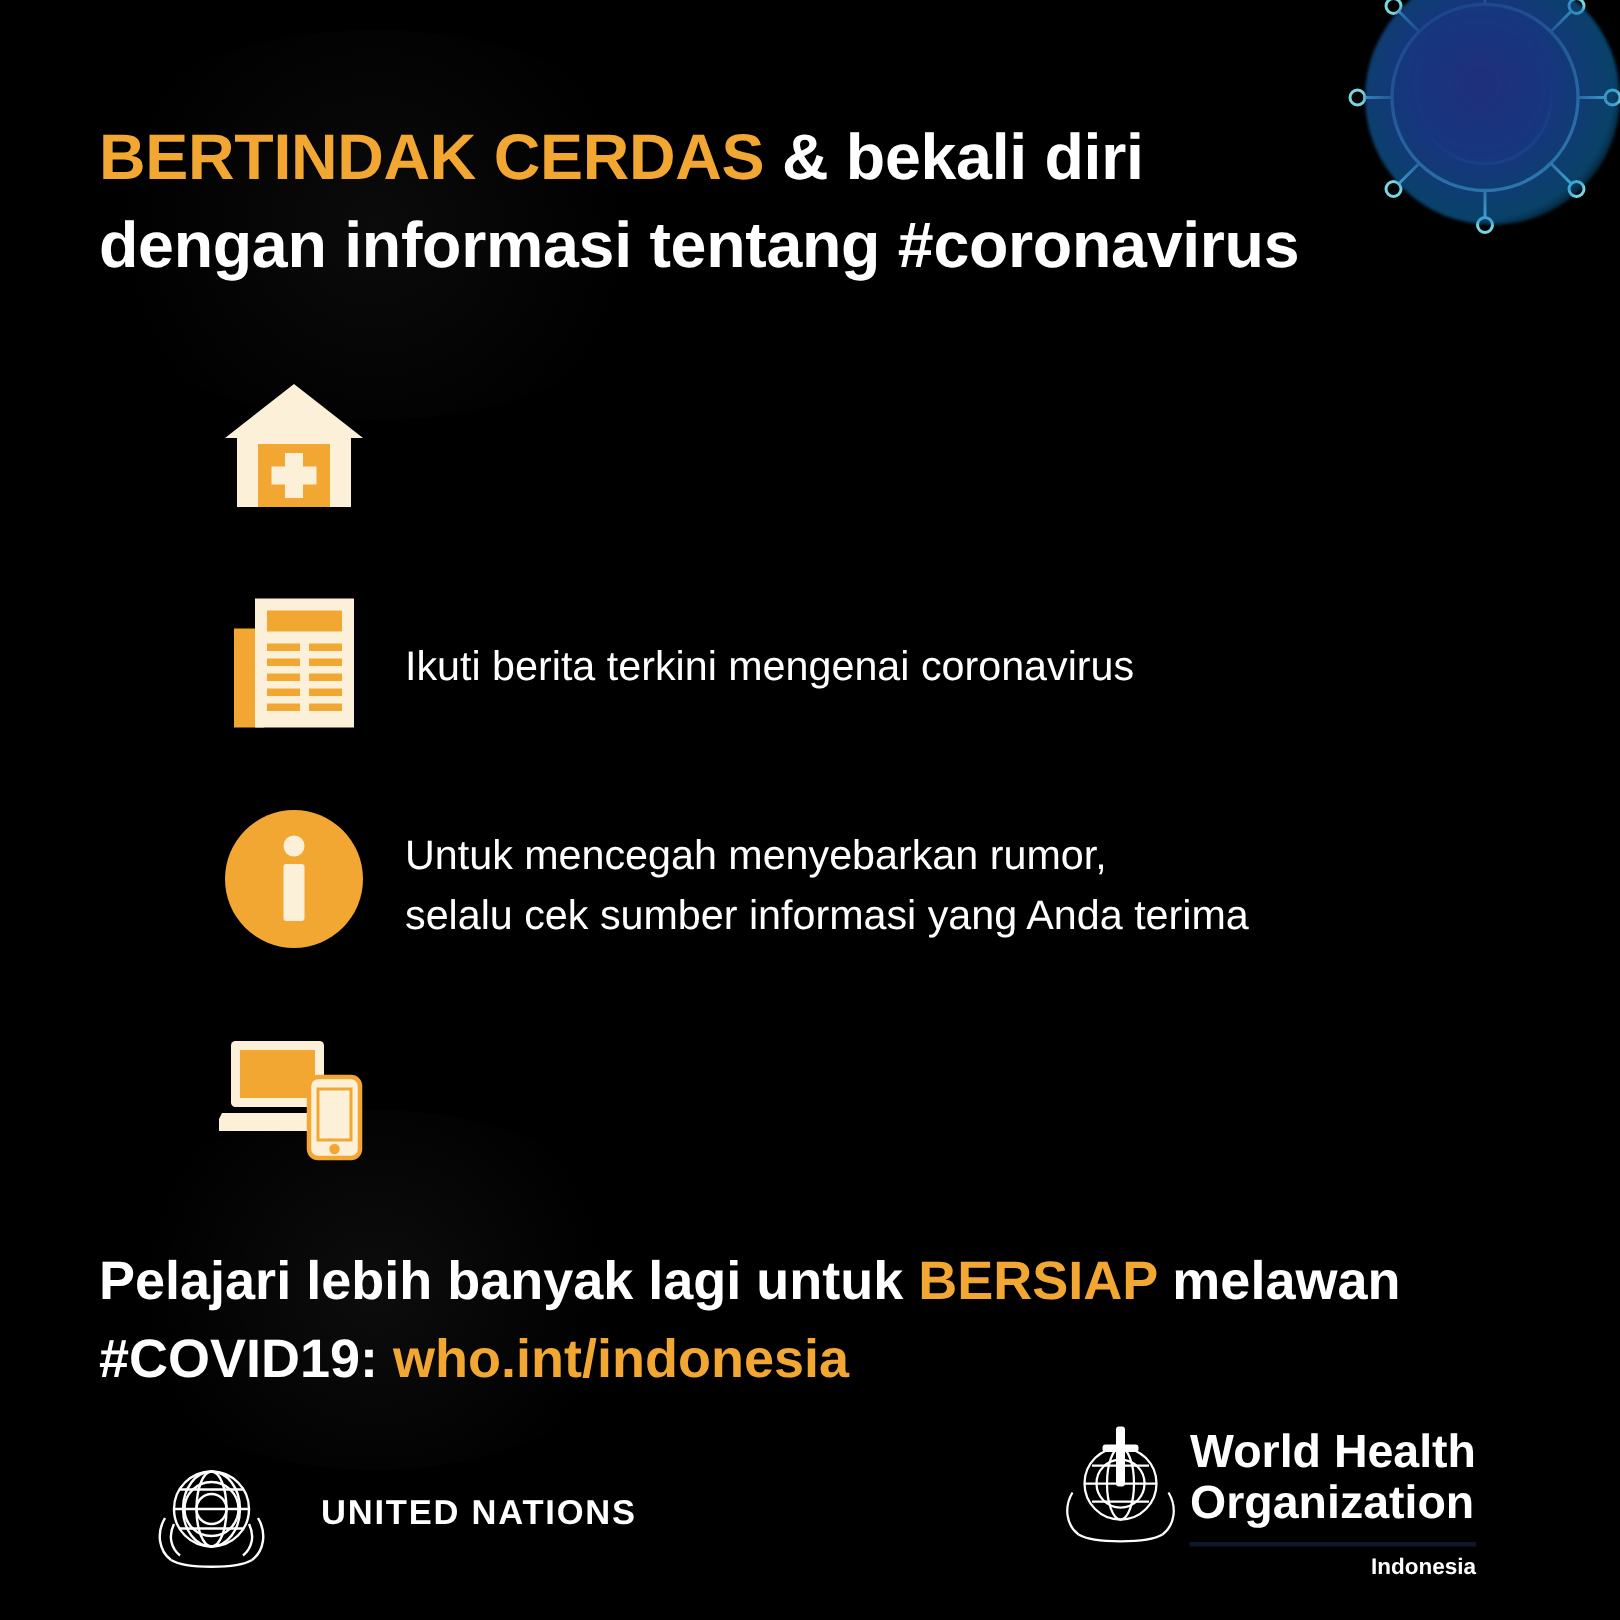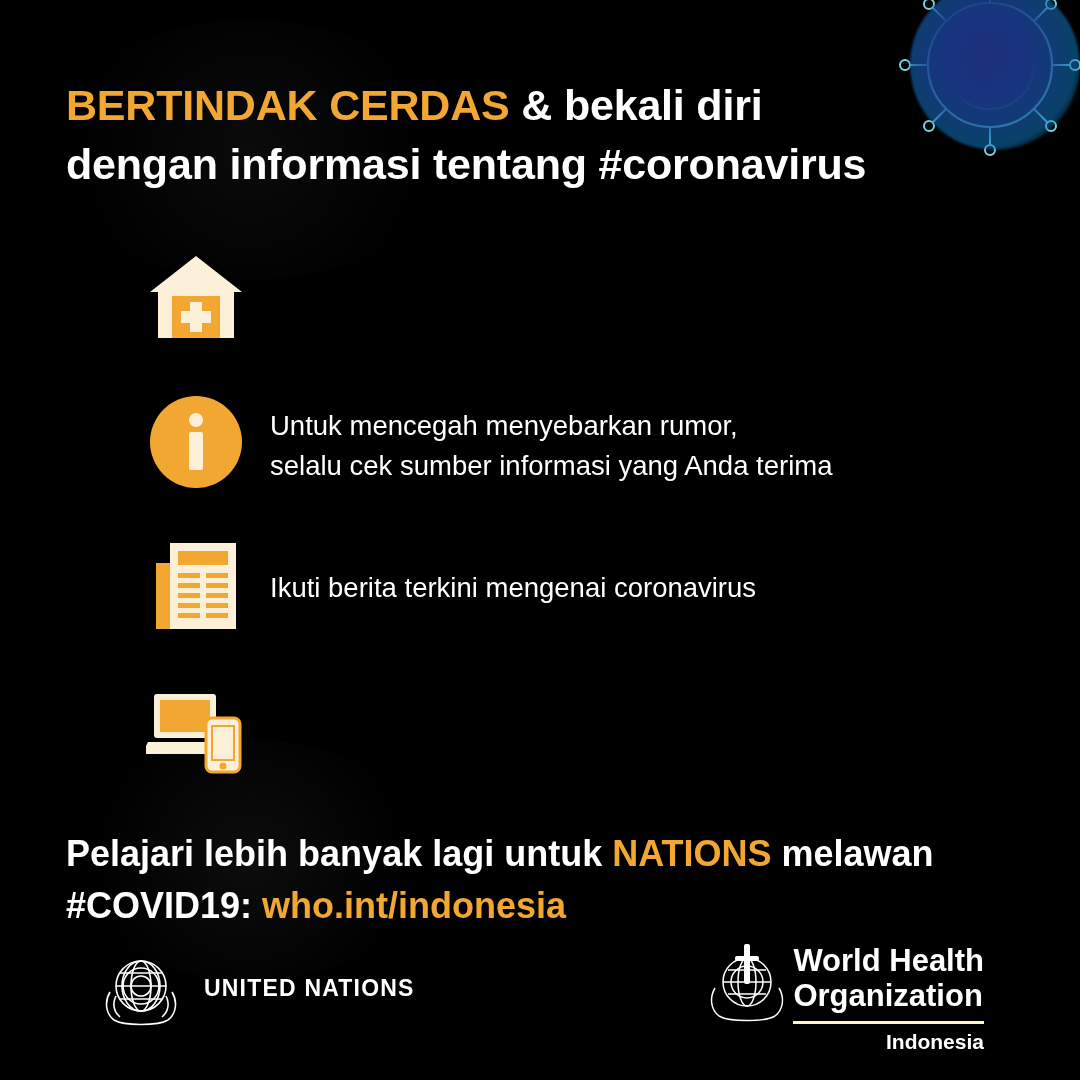--- a/index.html
+++ b/index.html
@@ -121,24 +121,24 @@
     font-size: 36px;
     font-weight: bold;
     line-height: 1.45;
   }
   .footer-msg .url { color: #f3a733; }
 
   
   .un-logo {
     position: absolute;
     left: 96px;
-    bottom: 52px;
+    bottom: 32px;
     display: flex;
     align-items: center;
-    gap: 18px;
+    gap: 28px;
   }
   .un-label {
     color: #ffffff;
     font-size: 23px;
     font-weight: bold;
     letter-spacing: 1.2px;
   }
   .who-logo {
     position: absolute;
     right: 96px;
@@ -152,24 +152,24 @@
     padding-top: 4px;
   }
   .who-text .l1, .who-text .l2 {
     font-size: 31px;
     font-weight: bold;
     display: block;
   }
   .who-country {
     display: block;
     text-align: right;
-    font-size: 21px;
+    font-size: 15px;
     font-weight: bold;
     margin-top: 8px;
-    border-top: 3px solid #fef9c3;
+    border-top: 3px solid #0f172a;
     padding-top: 6px;
   }
 </style>
 </head>
 <body>
 
 <div class="poster">
 
   <div class="watermark"></div>
   <div class="watermark2"></div>
@@ -219,32 +219,20 @@
       <div class="icon-box">
         <svg width="100" height="92" viewBox="0 0 100 92">
           <polygon points="50,4 96,40 88,40 88,86 12,86 12,40 4,40" fill="#fdf0d8"></polygon>
           <rect x="26" y="44" width="48" height="42" fill="#f3a733"></rect>
           <rect x="44" y="50" width="12" height="30" fill="#fdf0d8"></rect>
           <rect x="35" y="59" width="30" height="12" fill="#fdf0d8"></rect>
         </svg>
       </div>
     </div>
 
-    <div class="item i3">
-      <div class="icon-box">
-        <svg width="96" height="96" viewBox="0 0 96 96">
-          <circle cx="48" cy="48" r="46" fill="#f3a733"></circle>
-          <circle cx="48" cy="26" r="7" fill="#fdf0d8"></circle>
-          <rect x="41" y="38" width="14" height="38" rx="2" fill="#fdf0d8"></rect>
-        </svg>
-      </div>
-      <div class="item-text">Untuk mencegah menyebarkan rumor,
-selalu cek sumber informasi yang Anda terima</div>
-    </div>
-
     <div class="item i2">
       <div class="icon-box">
         <svg width="92" height="98" viewBox="0 0 92 98">
           <rect x="6" y="26" width="20" height="66" fill="#f3a733"></rect>
           <rect x="20" y="6" width="66" height="86" fill="#fdf0d8"></rect>
           <rect x="28" y="14" width="50" height="14" fill="#f3a733"></rect>
           <g fill="#f3a733">
             <rect x="28" y="36" width="22" height="5"></rect>
               <rect x="56" y="36" width="22" height="5"></rect>
             <rect x="28" y="46" width="22" height="5"></rect>
@@ -254,38 +242,50 @@
             <rect x="28" y="66" width="22" height="5"></rect>
               <rect x="56" y="66" width="22" height="5"></rect>
             <rect x="28" y="76" width="22" height="5"></rect>
               <rect x="56" y="76" width="22" height="5"></rect>
           </g>
         </svg>
       </div>
       <div class="item-text">Ikuti berita terkini mengenai coronavirus</div>
     </div>
 
+    <div class="item i3">
+      <div class="icon-box">
+        <svg width="96" height="96" viewBox="0 0 96 96">
+          <circle cx="48" cy="48" r="46" fill="#f3a733"></circle>
+          <circle cx="48" cy="26" r="7" fill="#fdf0d8"></circle>
+          <rect x="41" y="38" width="14" height="38" rx="2" fill="#fdf0d8"></rect>
+        </svg>
+      </div>
+      <div class="item-text">Untuk mencegah menyebarkan rumor,
+selalu cek sumber informasi yang Anda terima</div>
+    </div>
+
     <div class="item i4">
       <div class="icon-box">
         <svg width="100" height="92" viewBox="0 0 100 92">
           <rect x="8" y="10" width="62" height="44" rx="3" fill="#fdf0d8"></rect>
           <rect x="14" y="16" width="50" height="32" fill="#f3a733"></rect>
           <polygon points="2,58 76,58 82,70 -4,70" fill="#fdf0d8"></polygon>
           <rect x="60" y="34" width="34" height="54" rx="6" fill="#fdf0d8" stroke="#f3a733" stroke-width="3"></rect>
           <rect x="66" y="42" width="22" height="34" fill="#fdf0d8" stroke="#f3a733" stroke-width="2"></rect>
           <circle cx="77" cy="82" r="3.5" fill="#f3a733"></circle>
         </svg>
       </div>
     </div>
 
   </div>
 
   <div class="footer-msg">
     <div>
-      <span>Pelajari lebih banyak lagi untuk </span><span class="url">NATIONS</span><span> melawan</span>
+      <span>Pelajari lebih banyak lagi untuk </span><span class="url">BERSIAP</span><span> melawan</span>
     </div>
     <div>
       <span>#COVID19: </span><span class="url">who.int/indonesia</span>
     </div>
   </div>
 
   <div class="un-logo">
     <svg width="90" height="80" viewBox="0 0 90 80">
       <g stroke="#ffffff" fill="none" stroke-width="1.6">
         <circle cx="45" cy="38" r="25"></circle>

